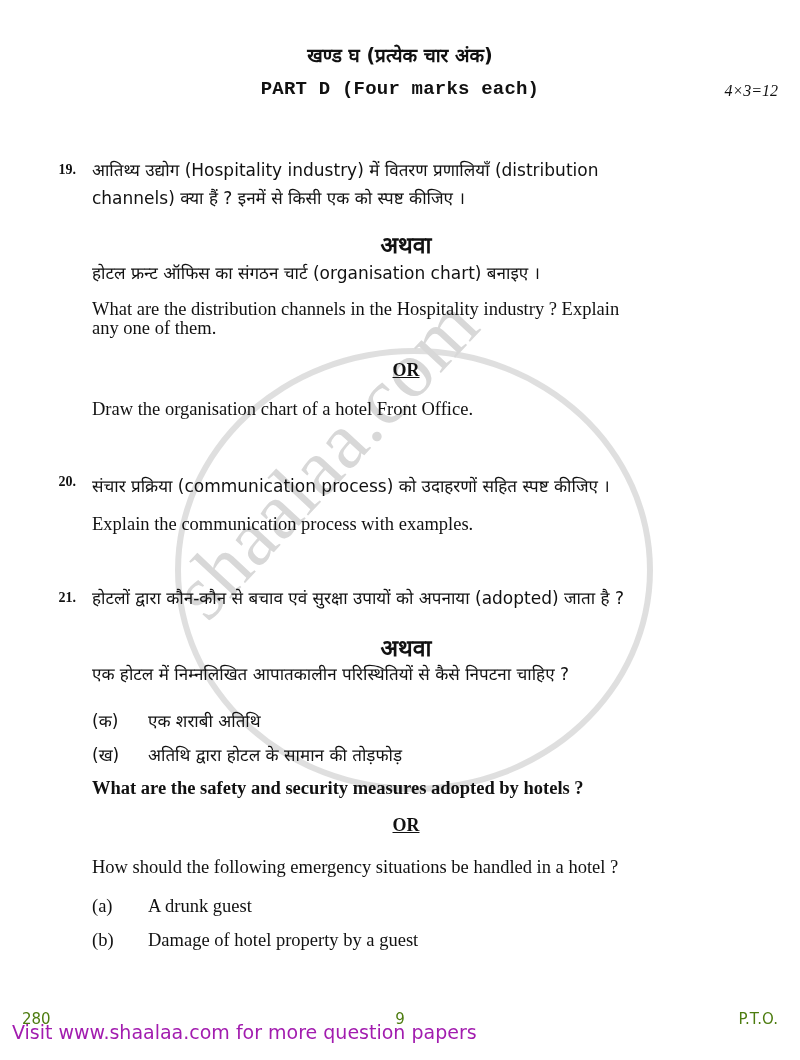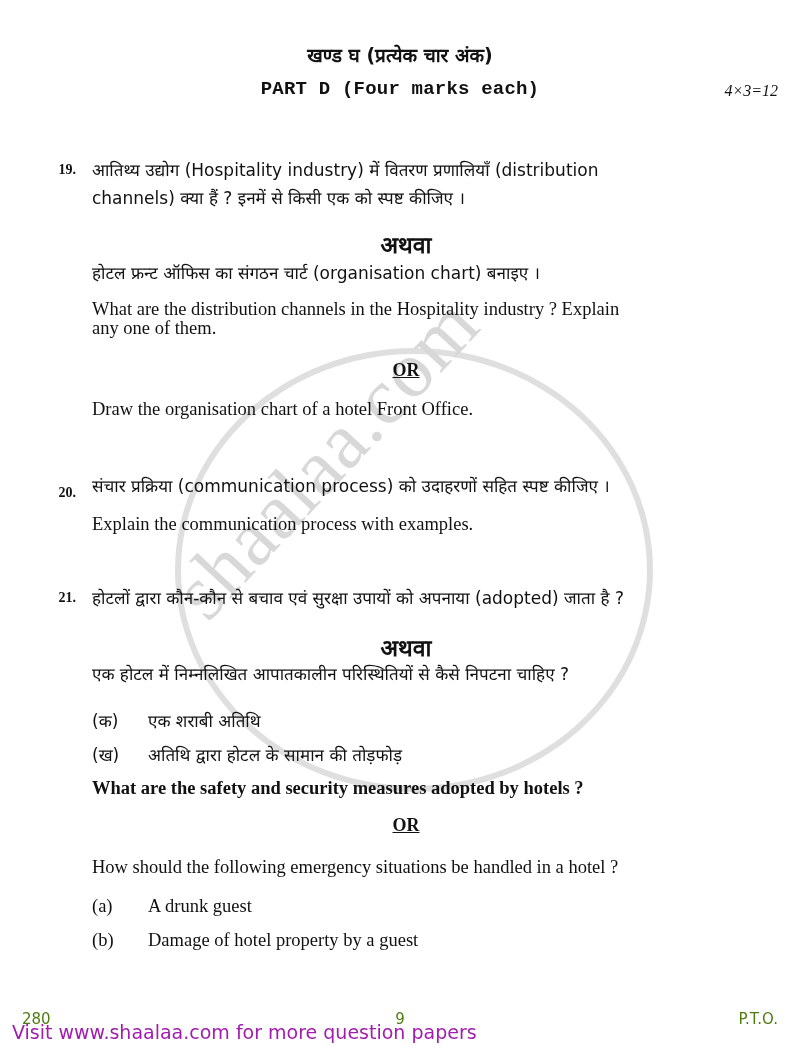--- a/index.html
+++ b/index.html
@@ -192,21 +192,21 @@
       <div class="ln ln-en" style="">What are the distribution channels in the Hospitality industry ? Explain</div>
       <div class="ln ln-en">any one of them.</div>
     </div>
 
     <div class="center-word en" style="top:360px;">OR</div>
 
     <div class="qbody" style="top:400px;">
       <div class="ln ln-en">Draw the organisation chart of a hotel Front Office.</div>
     </div>
 
-    <div class="qnum" style="left:20px; top:485px;">20.</div>
+    <div class="qnum" style="left:20px; top:474px;">20.</div>
     <div class="qbody" style="top:478px;">
       <div class="ln ln-hi">संचार प्रक्रिया (communication process) को  उदाहरणों  सहित  स्पष्ट  कीजिए ।</div>
     </div>
 
     <div class="qbody" style="top:515px;">
       <div class="ln ln-en">Explain the communication process with examples.</div>
     </div>
 
     <div class="qnum" style="left:20px; top:590px;">21.</div>
     <div class="qbody" style="top:590px;">

